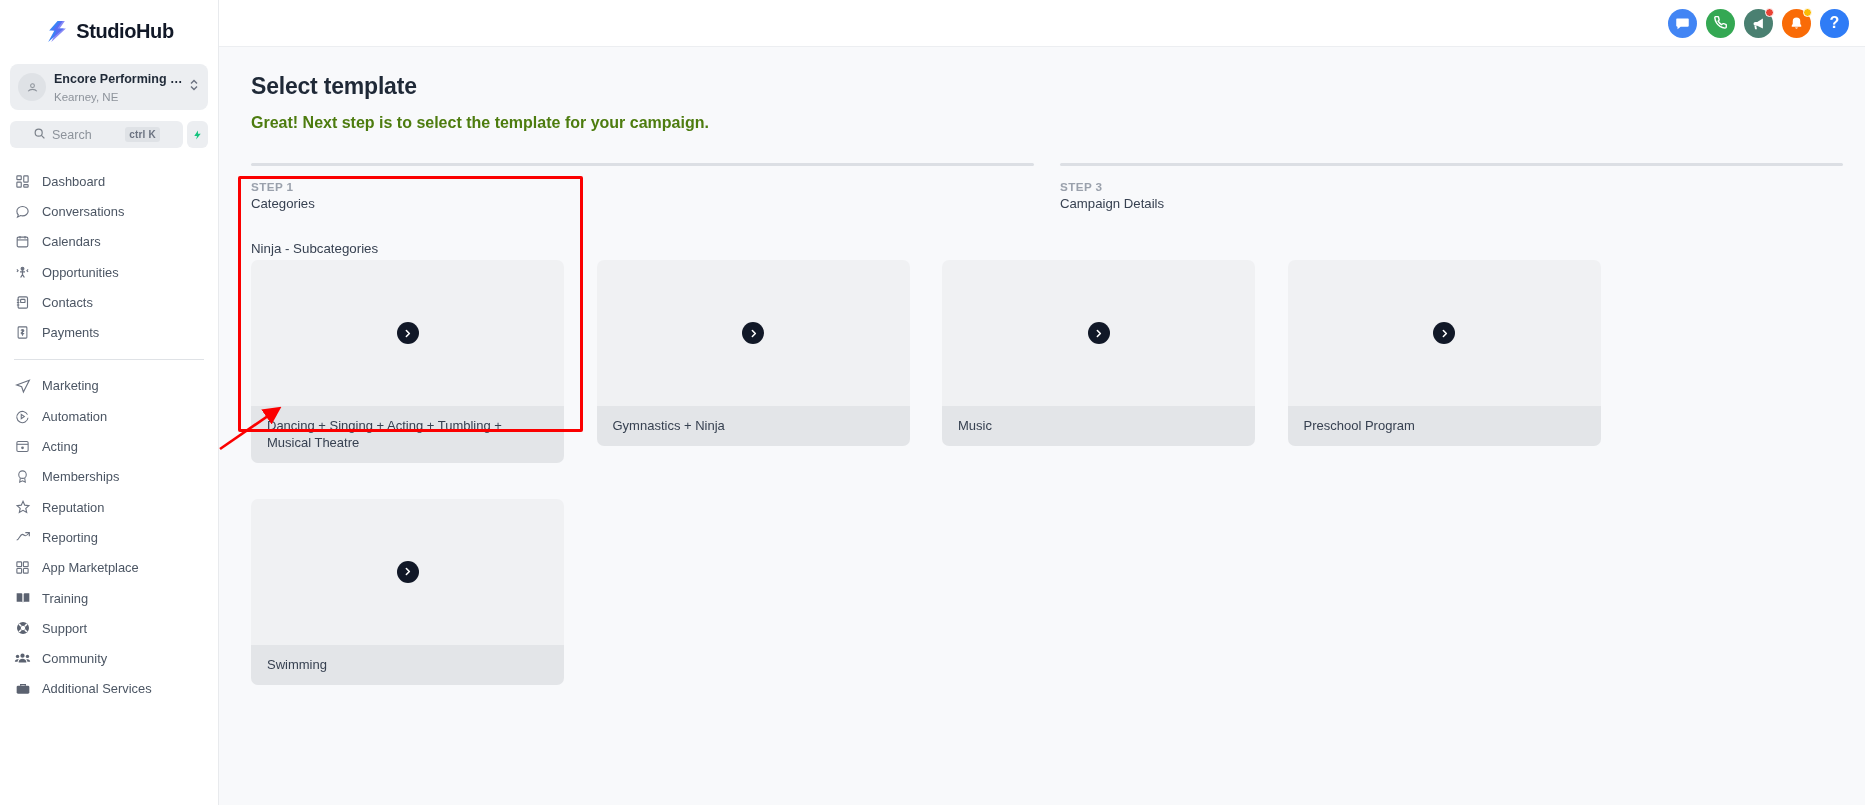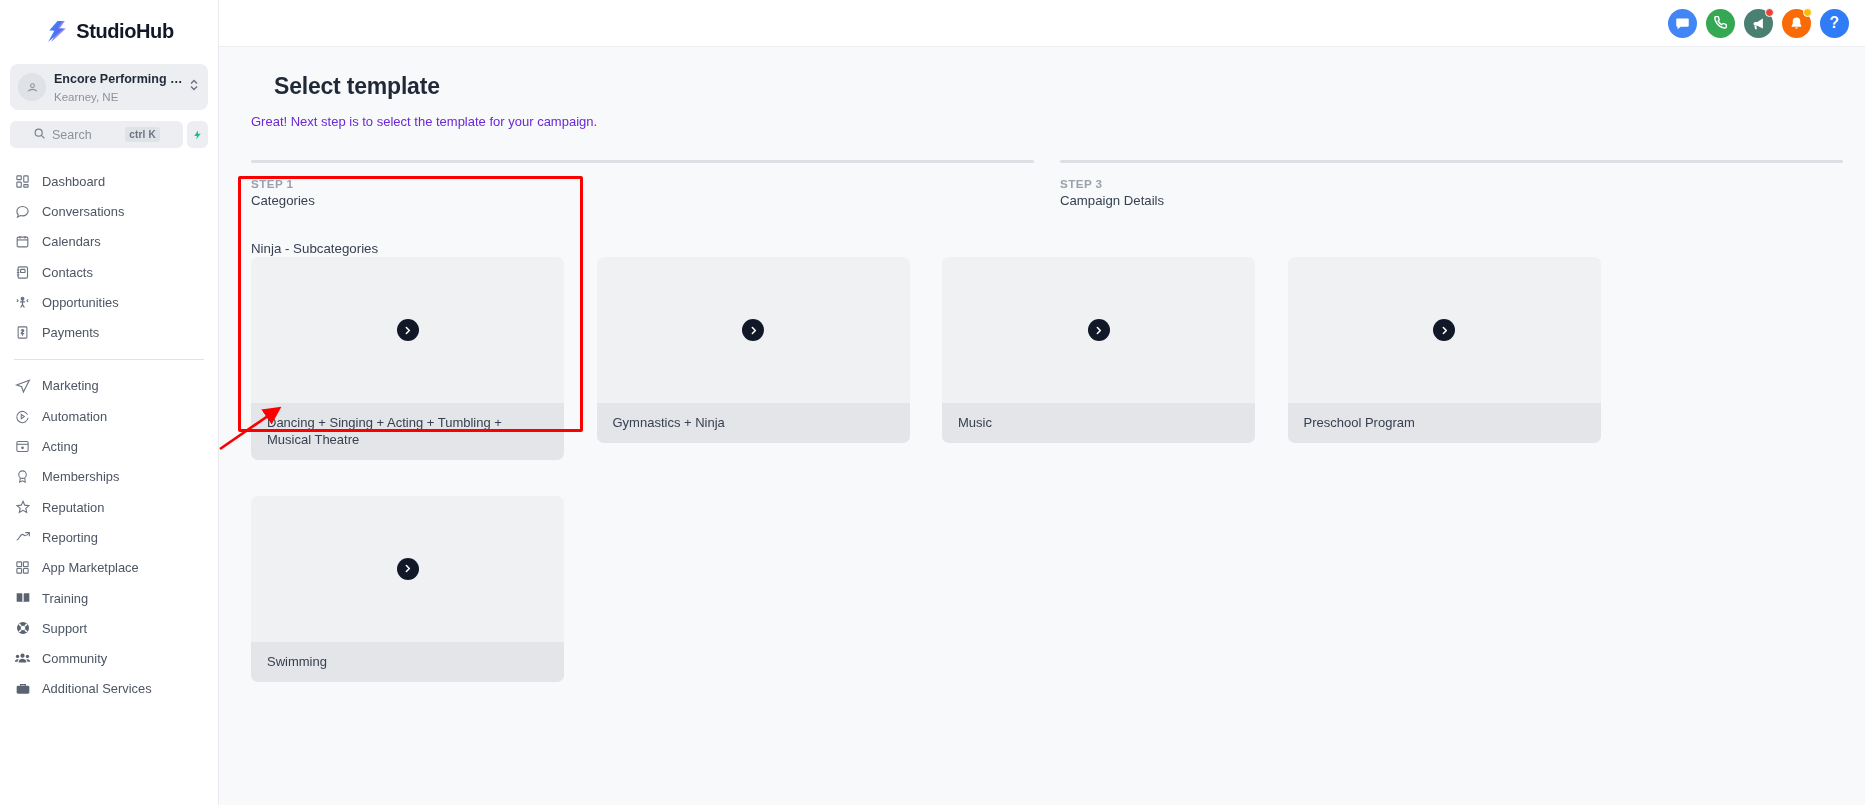--- a/index.html
+++ b/index.html
@@ -89,22 +89,22 @@
     width: 29px; height: 29px; border-radius: 50%;
     display: flex; align-items: center; justify-content: center;
     cursor: pointer; position: relative;
   }
   .dot-badge {
     position:absolute; top:-1px; right:-1px; width: 9px; height:9px;
     border-radius:50%; border: 1.5px solid #fff;
   }
 
   .content { padding: 26px 0 0 32px; }
-  .page-title { font-size: 23px; font-weight: 600; color: #1f2937; letter-spacing: -0.2px; margin-left: 23px; }
-  .page-sub { font-size: 13px; color: #6d28d9; margin-top: 14px; }
+  .page-title { font-size: 23px; font-weight: 600; color: #1f2937; letter-spacing: -0.2px; }
+  .page-sub { font-size: 16px; color: #4d7c0f; margin-top: 14px; font-weight: bold; }
 
   .steps { display: flex; gap: 26px; margin-top: 31px; padding-right: 22px; }
   .step { flex: 1 1 0; }
   .step-bar { height: 3px; border-radius: 2px; background: #dcdfe4; }
   .step-bar.active { background: #2f6fed; }
   .step-no {
     margin-top: 14px; font-size: 11.7px; font-weight: 700;
     letter-spacing: .4px; color: #9aa1ac;
   }
   .step-no.active { color: #2f6fed; }
@@ -223,37 +223,37 @@
             <rect x="3.5" y="5" width="17" height="15.5" rx="2"></rect>
               <path d="M3.5 9.5h17"></path>
             <path d="M8 3v4"></path>
               <path d="M16 3v4"></path>
           </svg>
         </span>
         <span class="lb">Calendars</span>
       </div>
       <div class="navitem">
         <span class="ic">
+          <svg width="15" height="15" viewBox="0 0 24 24" fill="none" stroke="#6b7280" stroke-width="1.7">
+            <circle cx="12" cy="6" r="2.3" fill="#6b7280"></circle>
+            <path d="M12 8.5v7M8 11h8M9 20l3-4.5 3 4.5" stroke-width="2"></path>
+            <path d="M3 7l2 2-2 2M21 7l-2 2 2 2"></path>
+          </svg>
+        </span>
+        <span class="lb">Opportunities</span>
+      </div>
+      <div class="navitem">
+        <span class="ic">
           <svg width="15" height="15" viewBox="0 0 24 24" fill="none" stroke="#6b7280" stroke-width="1.8">
             <rect x="5" y="3" width="15" height="18" rx="2"></rect>
               <path d="M3 8h4M3 12h4M3 16h4"></path>
             <rect x="9" y="7" width="7" height="5" rx="1"></rect>
           </svg>
         </span>
         <span class="lb">Contacts</span>
-      </div>
-      <div class="navitem">
-        <span class="ic">
-          <svg width="15" height="15" viewBox="0 0 24 24" fill="none" stroke="#6b7280" stroke-width="1.7">
-            <circle cx="12" cy="6" r="2.3" fill="#6b7280"></circle>
-            <path d="M12 8.5v7M8 11h8M9 20l3-4.5 3 4.5" stroke-width="2"></path>
-            <path d="M3 7l2 2-2 2M21 7l-2 2 2 2"></path>
-          </svg>
-        </span>
-        <span class="lb">Opportunities</span>
       </div>
       <div class="navitem">
         <span class="ic">
           <svg width="15" height="15" viewBox="0 0 24 24" fill="none" stroke="#6b7280" stroke-width="1.7">
             <rect x="5" y="3" width="14" height="18" rx="1.5"></rect>
             <path d="M12 7v10M9.8 9c0-1 1-1.6 2.2-1.6s2.2.6 2.2 1.6-1 1.5-2.2 1.8-2.2.8-2.2 1.8 1 1.6 2.2 1.6 2.2-.6 2.2-1.6"></path>
           </svg>
         </span>
         <span class="lb">Payments</span>
       </div>

